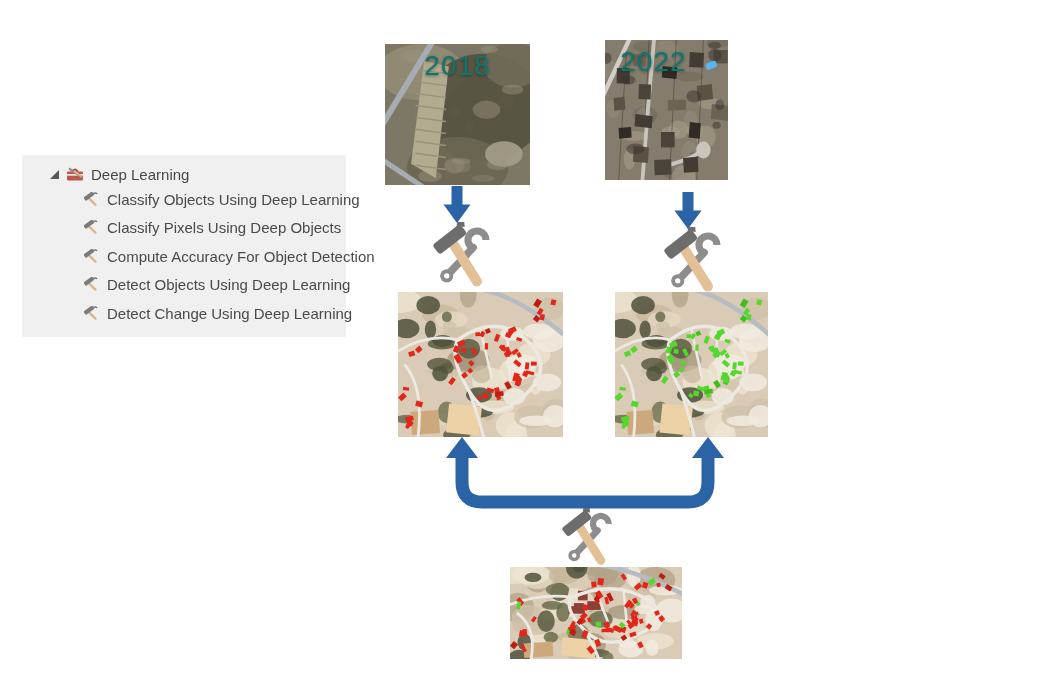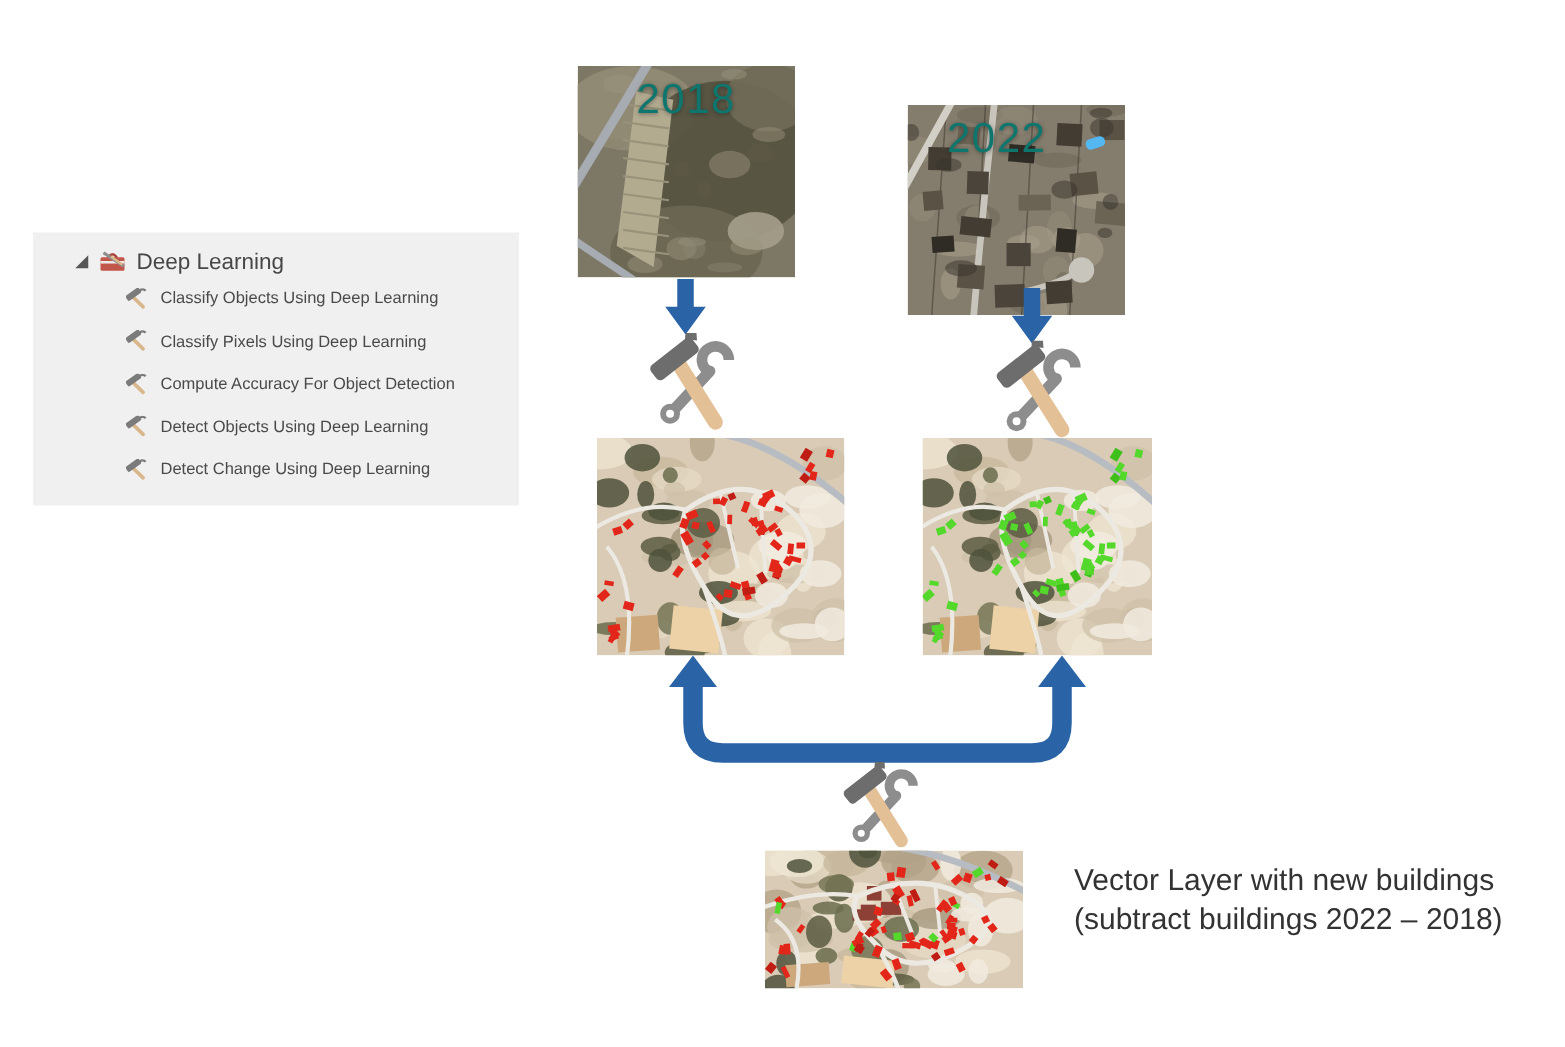--- a/index.html
+++ b/index.html
@@ -7,21 +7,21 @@
           font-family:"Liberation Sans",sans-serif;}
 
   
   #toolbox-panel{position:absolute;left:22px;top:155px;width:324px;height:182px;background:#f0f0f0;}
   .tb-header{display:flex;align-items:center;gap:6px;padding:8px 0 0 28px;height:22px;cursor:default;}
   .expander{width:9px;height:9px;flex:0 0 auto;}
   .tb-icon{width:20px;height:18px;flex:0 0 auto;}
   .tb-header-label{font-size:15px;color:#474747;}
   .tb-item{display:flex;align-items:center;gap:8px;height:28.5px;margin-left:62px;cursor:default;}
   .hammer{width:15px;height:15px;flex:0 0 auto;}
-  .tb-item-label{font-size:11px;color:#4a4a4a;white-space:nowrap;}
+  .tb-item-label{font-size:15px;color:#4a4a4a;white-space:nowrap;}
 
   
   .img-wrap{position:absolute;overflow:hidden;}
   .img-wrap svg{display:block;width:100%;height:100%;}
   .year-label{position:absolute;top:6px;left:0;width:100%;text-align:center;color:#0f766e;
               font-size:28px;letter-spacing:1px;text-shadow:0 1px 3px rgba(30,30,30,.5);}
   .year-label.shift{transform:translateX(-13px);}
   .arrow-down{position:absolute;width:28px;height:37px;}
   .tools-box{position:absolute;}
   .tools-box svg{display:block;width:100%;height:100%;}
@@ -76,21 +76,21 @@
     <div class="tb-item">
       <svg class="hammer">
           <use href="#sym-hammer"></use>
         </svg>
       <span class="tb-item-label">Classify Objects Using Deep Learning</span>
     </div>
     <div class="tb-item">
       <svg class="hammer">
           <use href="#sym-hammer"></use>
         </svg>
-      <span class="tb-item-label">Classify Pixels Using Deep Learning</span>
+      <span class="tb-item-label">Classify Pixels Using Deep Objects</span>
     </div>
     <div class="tb-item">
       <svg class="hammer">
           <use href="#sym-hammer"></use>
         </svg>
       <span class="tb-item-label">Compute Accuracy For Object Detection</span>
     </div>
     <div class="tb-item">
       <svg class="hammer">
           <use href="#sym-hammer"></use>
@@ -136,21 +136,21 @@
         <line x1="30.45" y1="85.30499999999999" x2="60.9" y2="89.535" stroke="#99927a" stroke-width="1.4"></line>
         <line x1="30.45" y1="97.28999999999999" x2="60.9" y2="101.52" stroke="#99927a" stroke-width="1.4"></line>
         <line x1="30.45" y1="109.27500000000002" x2="60.9" y2="113.50500000000002" stroke="#99927a" stroke-width="1.4"></line>
         <line x1="30.45" y1="121.26000000000002" x2="60.9" y2="125.49000000000002" stroke="#99927a" stroke-width="1.4"></line>
         <line x1="47.85" y1="-3" x2="-5" y2="84.6" stroke="#a7abb2" stroke-width="6"></line>
         <line x1="-3" y1="115.61999999999999" x2="43.5" y2="146.64000000000001" stroke="#a7abb2" stroke-width="5"></line>
       </svg>
     <div class="year-label">2018</div>
   </div>
 
-  <div class="img-wrap" style="left:605px;top:70px;width:145px;height:140px">
+  <div class="img-wrap" style="left:605px;top:40px;width:123px;height:140px">
     <svg viewBox="0 0 145 140" preserveAspectRatio="none">
         <rect x="0" y="0" width="145" height="140" fill="#847c6c"></rect>
         <ellipse cx="28.815693124197423" cy="119.16951147839427" rx="6.701193280518055" ry="10.57337373867631" fill="#a99f8c" opacity="0.55"></ellipse>
         <ellipse cx="99.88493346958421" cy="36.78058069199324" rx="16.033451036550105" ry="5.046893233433366" fill="#6f6859" opacity="0.55"></ellipse>
         <ellipse cx="101.21228711446747" cy="82.21995478030294" rx="8.401157377287745" ry="11.502533797174692" fill="#958d7b" opacity="0.55"></ellipse>
         <ellipse cx="105.88933969149366" cy="89.87637255340815" rx="9.403240717947483" ry="8.284369895234704" fill="#a99f8c" opacity="0.55"></ellipse>
         <ellipse cx="125.50603427924216" cy="63.74591729603708" rx="15.484252694994211" ry="5.518527856096625" fill="#a99f8c" opacity="0.55"></ellipse>
         <ellipse cx="48.36626292089932" cy="6.733286501839757" rx="15.515742599964142" ry="5.636291051283479" fill="#6f6859" opacity="0.55"></ellipse>
         <ellipse cx="71.6431746003218" cy="10.463082641363144" rx="15.010714379139245" ry="9.629799347370863" fill="#958d7b" opacity="0.55"></ellipse>
         <ellipse cx="9.908053496619686" cy="68.43194835819304" rx="8.71640469506383" ry="9.269837621599436" fill="#958d7b" opacity="0.55"></ellipse>
@@ -600,18 +600,14 @@
         <rect x="11.34803474323824" y="34.940616891849785" width="7.66612919815816" height="3.5968034892342984" fill="#55D82C" transform="rotate(102 11.34803474323824 34.940616891849785)"></rect>
         <rect x="16.65469625532627" y="61.96934554850682" width="7.2913422298152" height="4.365646895673126" fill="#E3261A" transform="rotate(86 16.65469625532627 61.96934554850682)"></rect>
         <rect x="138.50165099937468" y="16.2095368283242" width="5.889443204505369" height="5.101238903496414" fill="#E3261A" transform="rotate(108 138.50165099937468 16.2095368283242)"></rect>
         <rect x="149.92219255791977" y="15.497772746756674" width="4.0600366136059165" height="3.8371678167022765" fill="#E3261A" transform="rotate(76 149.92219255791977 15.497772746756674)"></rect>
         <rect x="146.01045218434186" y="14.926069344989957" width="6.596312064328231" height="4.834597939252854" fill="#55D82C" transform="rotate(148 146.01045218434186 14.926069344989957)"></rect>
         <rect x="157.1450680941716" y="17.063912303224207" width="6.48731294053141" height="4.628562394715845" fill="#bf1d14" transform="rotate(33 157.1450680941716 17.063912303224207)"></rect>
         <rect x="150.85808940891175" y="5.8120789984613666" width="5.983242025598884" height="4.1429598310030995" fill="#bf1d14" transform="rotate(36 150.85808940891175 5.8120789984613666)"></rect>
       </svg>
   </div>
 
-  <div id="caption">
-    <div>Vector Layer with new buildings</div>
-    <div>(subtract buildings 2022 – 2018)</div>
-  </div>
 
 </div>
 
 </body></html>

